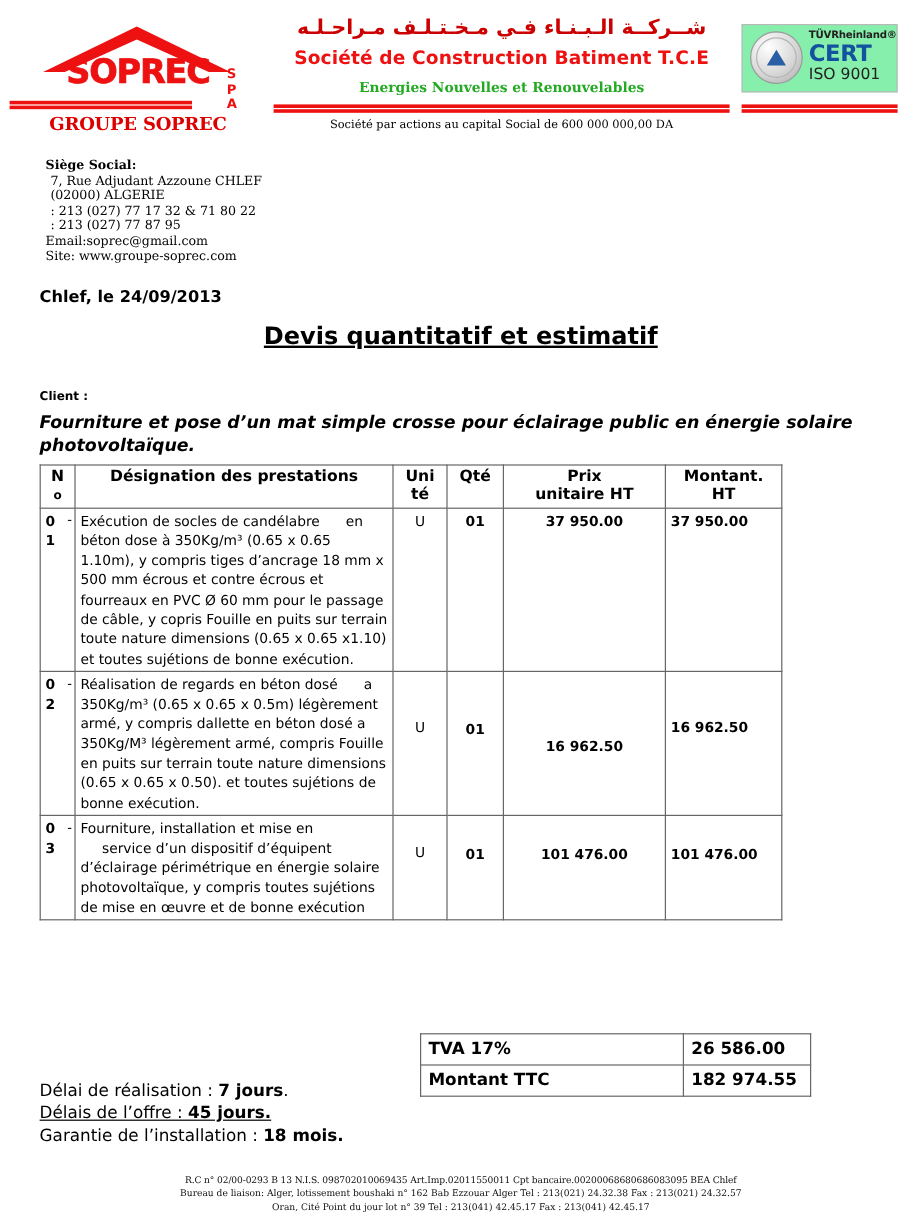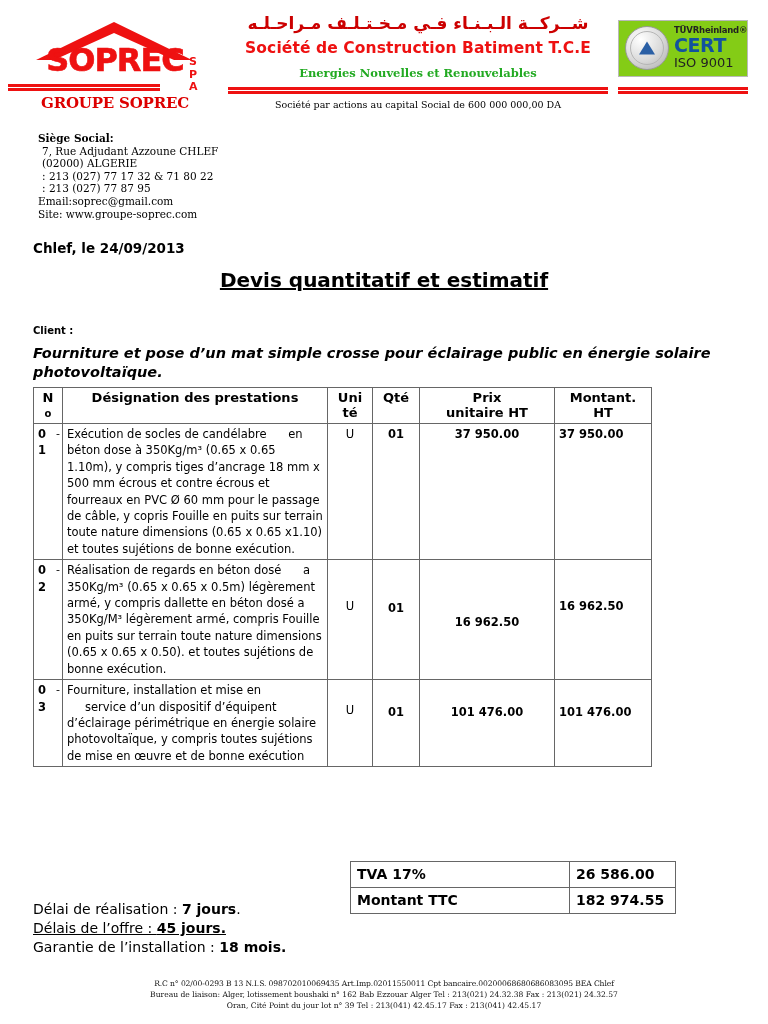--- a/index.html
+++ b/index.html
@@ -35,21 +35,21 @@
     position: absolute;
     left: 12px;
     top: 2px;
     width: 160px;
     height: 46px;
   }
   .logo-word {
     position: relative;
     font-family: "DejaVu Sans", sans-serif;
     font-weight: bold;
-    font-size: 32px;
+    font-size: 28px;
     letter-spacing: -1px;
     color: #ee1111;
     line-height: 44px;
     margin-top: 20px;
     margin-left: -14px;
     -webkit-text-stroke: 0.6px #ee1111;
   }
   .logo-spa {
     position: absolute;
     left: 167px;
@@ -127,21 +127,21 @@
   }
 
   .cert-block {
     position: absolute;
     left: 618px;
     top: 20px;
     width: 130px;
   }
   .cert-box {
     border: 1px solid #b9b9b9;
-    background: #84cc16;
+    background: #86efac;
     padding: 5px 6px 6px 6px;
     display: flex;
     align-items: center;
     gap: 5px;
   }
   .cert-seal {
     width: 42px;
     height: 42px;
     border-radius: 50%;
     background: radial-gradient(circle at 35% 30%, #ffffff 0%, #d8d8d8 55%, #a8a8a8 100%);

